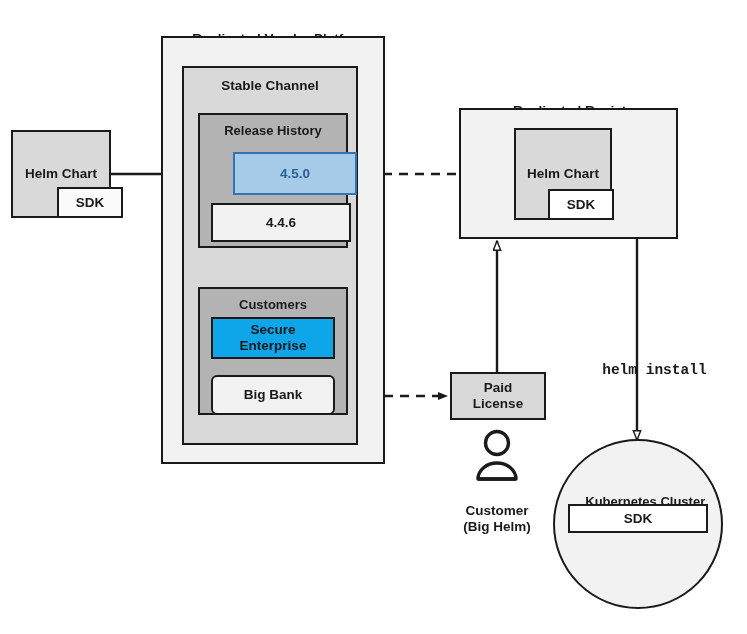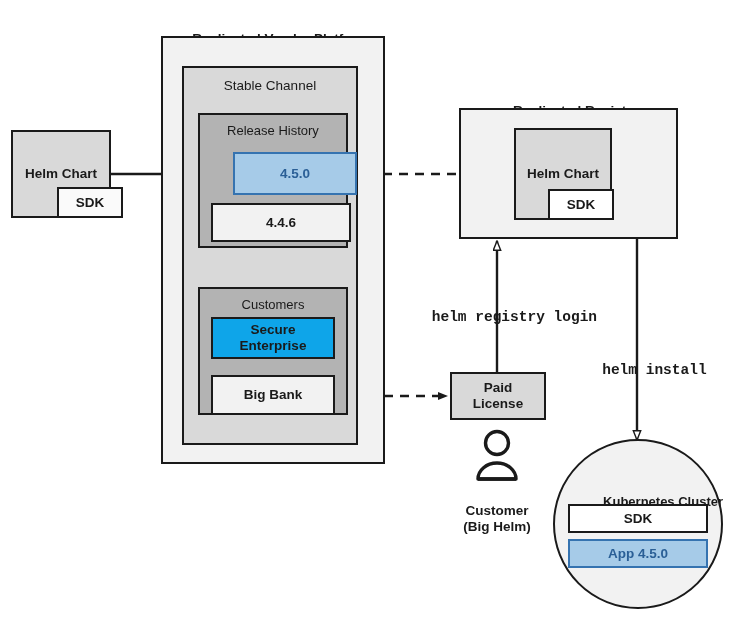--- a/index.html
+++ b/index.html
@@ -41,21 +41,21 @@
     font-weight: bold;
     color: #1a1a1a;
     white-space: pre;
     text-align: center;
   }
   .container-label {
     position: absolute;
     left: 0;
     width: 100%;
     text-align: center;
-    font-weight: normal;
+    font-weight: bold;
     color: #1a1a1a;
   }
   svg.overlay {
     position: absolute;
     left: 0;
     top: 0;
     width: 747px;
     height: 634px;
     pointer-events: none;
   }
@@ -134,56 +134,50 @@
     <span>4.4.6</span>
   </div>
 
   <div class="box" style="left:198px; top:287px; width:150px; height:128px; background:#b3b3b3; display:block;">
     <span class="container-label" style="top:8px; font-size:13px;">Customers</span>
   </div>
   <div class="box" style="left:211px; top:317px; width:124px; height:42px; background:#0ea5e9; font-size:13.5px; white-space:pre-line;">
     <span>Secure
 Enterprise</span>
   </div>
-  <div class="box" style="left:211px; top:375px; width:124px; height:40px; background:#f2f2f2; font-size:13.5px;">
+  <div class="box" style="left:211px; top:375px; width:124px; height:40px; background:#f2f2f2; font-size:13.5px;border-radius:6px;">
     <span>Big Bank</span>
   </div>
 
   <div class="lbl" style="left:459px; top:87px; width:219px; font-size:13.5px;">
     <span>Replicated Registry</span>
   </div>
   <div class="box" style="left:459px; top:108px; width:219px; height:131px; background:#f2f2f2;"></div>
   <div class="box" style="left:514px; top:128px; width:98px; height:92px; background:#d9d9d9; font-size:13.5px;">
     <span>Helm Chart</span>
   </div>
   <div class="box" style="left:548px; top:189px; width:66px; height:31px; background:#ffffff; font-size:13.5px;">
     <span>SDK</span>
   </div>
 
-  <div class="mono" style="left:382px; top:293px; width:230px; font-size:14.5px;">
-    <span>helm registry login</span>
-  </div>
   <div class="mono" style="left:562px; top:346px; width:150px; font-size:14.5px;">
     <span>helm install</span>
   </div>
 
   <div class="box" style="left:450px; top:372px; width:96px; height:48px; background:#d9d9d9; font-size:13.5px; white-space:pre-line;">
     <span>Paid
 License</span>
   </div>
 
   <div class="lbl" style="left:427px; top:487px; width:140px; font-size:13.5px; white-space:pre-line;">
     <span>Customer
 (Big Helm)</span>
   </div>
 
   <div class="circle" style="left:553px; top:439px; width:170px; height:170px; background:#f2f2f2;"></div>
-  <div class="lbl" style="left:553px; top:479px; width:170px; font-size:13px;text-align:right;">
+  <div class="lbl" style="left:553px; top:479px; width:170px; font-size:13px;">
     <span>Kubernetes Cluster</span>
   </div>
   <div class="box" style="left:568px; top:504px; width:140px; height:29px; background:#ffffff; font-size:13.5px;">
     <span>SDK</span>
   </div>
-  <div class="box" style="left:568px; top:539px; width:140px; height:29px; background:#a6cbe8; border-color:#3573b0; color:#2a5f96; font-size:13.5px;">
-    <span>App 4.5.0</span>
-  </div>
 
 </div>
 
 </body></html>

